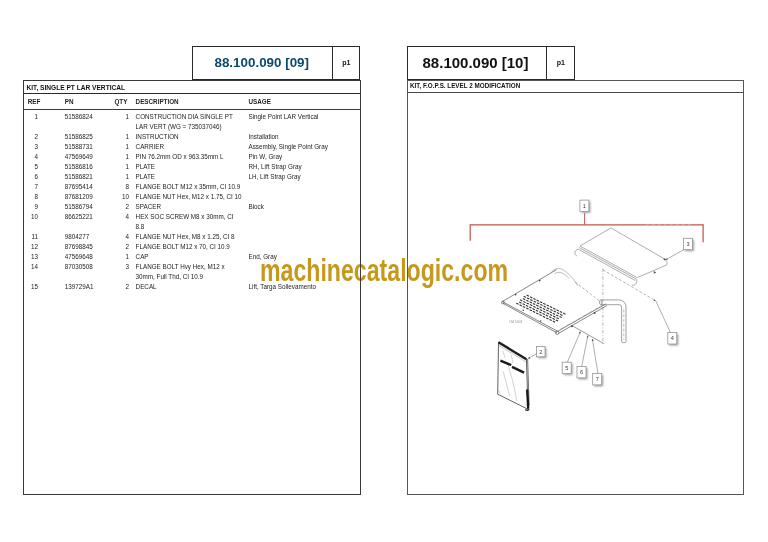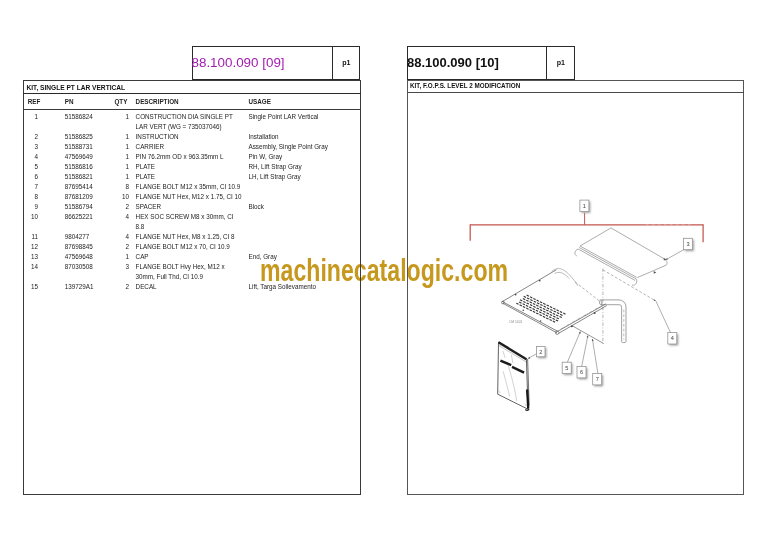--- a/index.html
+++ b/index.html
@@ -15,21 +15,21 @@
 </style></head>
 <body>
 <div id="page">
 
 <div class="abs" style="left:260px; top:254.4px; font-size:32.1px; line-height:32.1px; font-weight:bold; color:#c6981d; transform:scaleX(0.721); transform-origin:left top; white-space:nowrap;">machinecatalogic.com</div>
 
 <div class="abs" style="left:191.5px; top:45.5px; width:168.5px; height:34.5px; border:1.1px solid #2a2a2a; background:#fff;"></div>
 
 <div class="abs" style="left:332px; top:45.5px; width:0px; height:34.5px; border-left:1px solid #2a2a2a;"></div>
 
-<div class="abs" style="left:191.5px; top:55.5px; width:140.5px; font-size:13.4px; line-height:13.4px; font-weight:normal; color:#a21caf;">88.100.090 [09]</div>
+<div class="abs" style="left:191.5px; top:55.5px; width:140.5px; text-align:center; font-size:13.4px; line-height:13.4px; font-weight:bold; color:#0c4a6e;">88.100.090 [09]</div>
 
 <div class="abs" style="left:332px; top:59.5px; width:28.6px; text-align:center; font-size:7.1px; line-height:7.1px; font-weight:bold; color:#111;">p1</div>
 
 <div class="abs" style="left:23px; top:80px; width:338px; height:415px; border:1px solid #3a3a3a; background:transparent;"></div>
 
 <div class="abs" style="left:26.5px; top:84.8px; font-size:6.6px; line-height:6.6px; font-weight:bold; color:#111;">KIT, SINGLE PT LAR VERTICAL</div>
 
 <div class="abs" style="left:23px; top:93.2px; width:338px; height:0; border-top:1.4px solid #2a2a2a;"></div>
 
 <div class="tl" style="top:98.5px; font-weight:bold;">
@@ -162,21 +162,21 @@
       <span class="c-pn">139729A1</span>
       <span class="c-qty">2</span>
       <span class="c-desc">DECAL</span>
       <span class="c-use">Lift, Targa Sollevamento</span>
     </div>
 
 <div class="abs" style="left:407px; top:45.5px; width:168.3px; height:34.5px; border:1.1px solid #2a2a2a; background:#fff;"></div>
 
 <div class="abs" style="left:546.4px; top:45.5px; width:0px; height:34.5px; border-left:1px solid #2a2a2a;"></div>
 
-<div class="abs" style="left:407px; top:55.5px; width:137px; text-align:left; font-size:13px; line-height:13.4px; font-weight:bold; color:#111;">88.100.090 [10]</div>
+<div class="abs" style="left:407px; top:55.5px; width:137px; text-align:center; font-size:15px; line-height:13.4px; font-weight:bold; color:#111;">88.100.090 [10]</div>
 
 <div class="abs" style="left:546.4px; top:59.5px; width:28.9px; text-align:center; font-size:7.1px; line-height:7.1px; font-weight:bold; color:#111;">p1</div>
 
 <div class="abs" style="left:407px; top:80px; width:337.4px; height:415px; border:1px solid #555; background:transparent;"></div>
 
 <div class="abs" style="left:410px; top:83.2px; font-size:6.3px; line-height:6.3px; font-weight:bold; color:#111;">KIT, F.O.P.S. LEVEL 2 MODIFICATION</div>
 
 <div class="abs" style="left:407px; top:91.5px; width:337.4px; height:0; border-top:1px solid #4a4a4a;"></div>
 
 <svg class="abs" style="left:410px; top:81px;" width="336" height="413" viewBox="410 81 336 413" fill="none">

